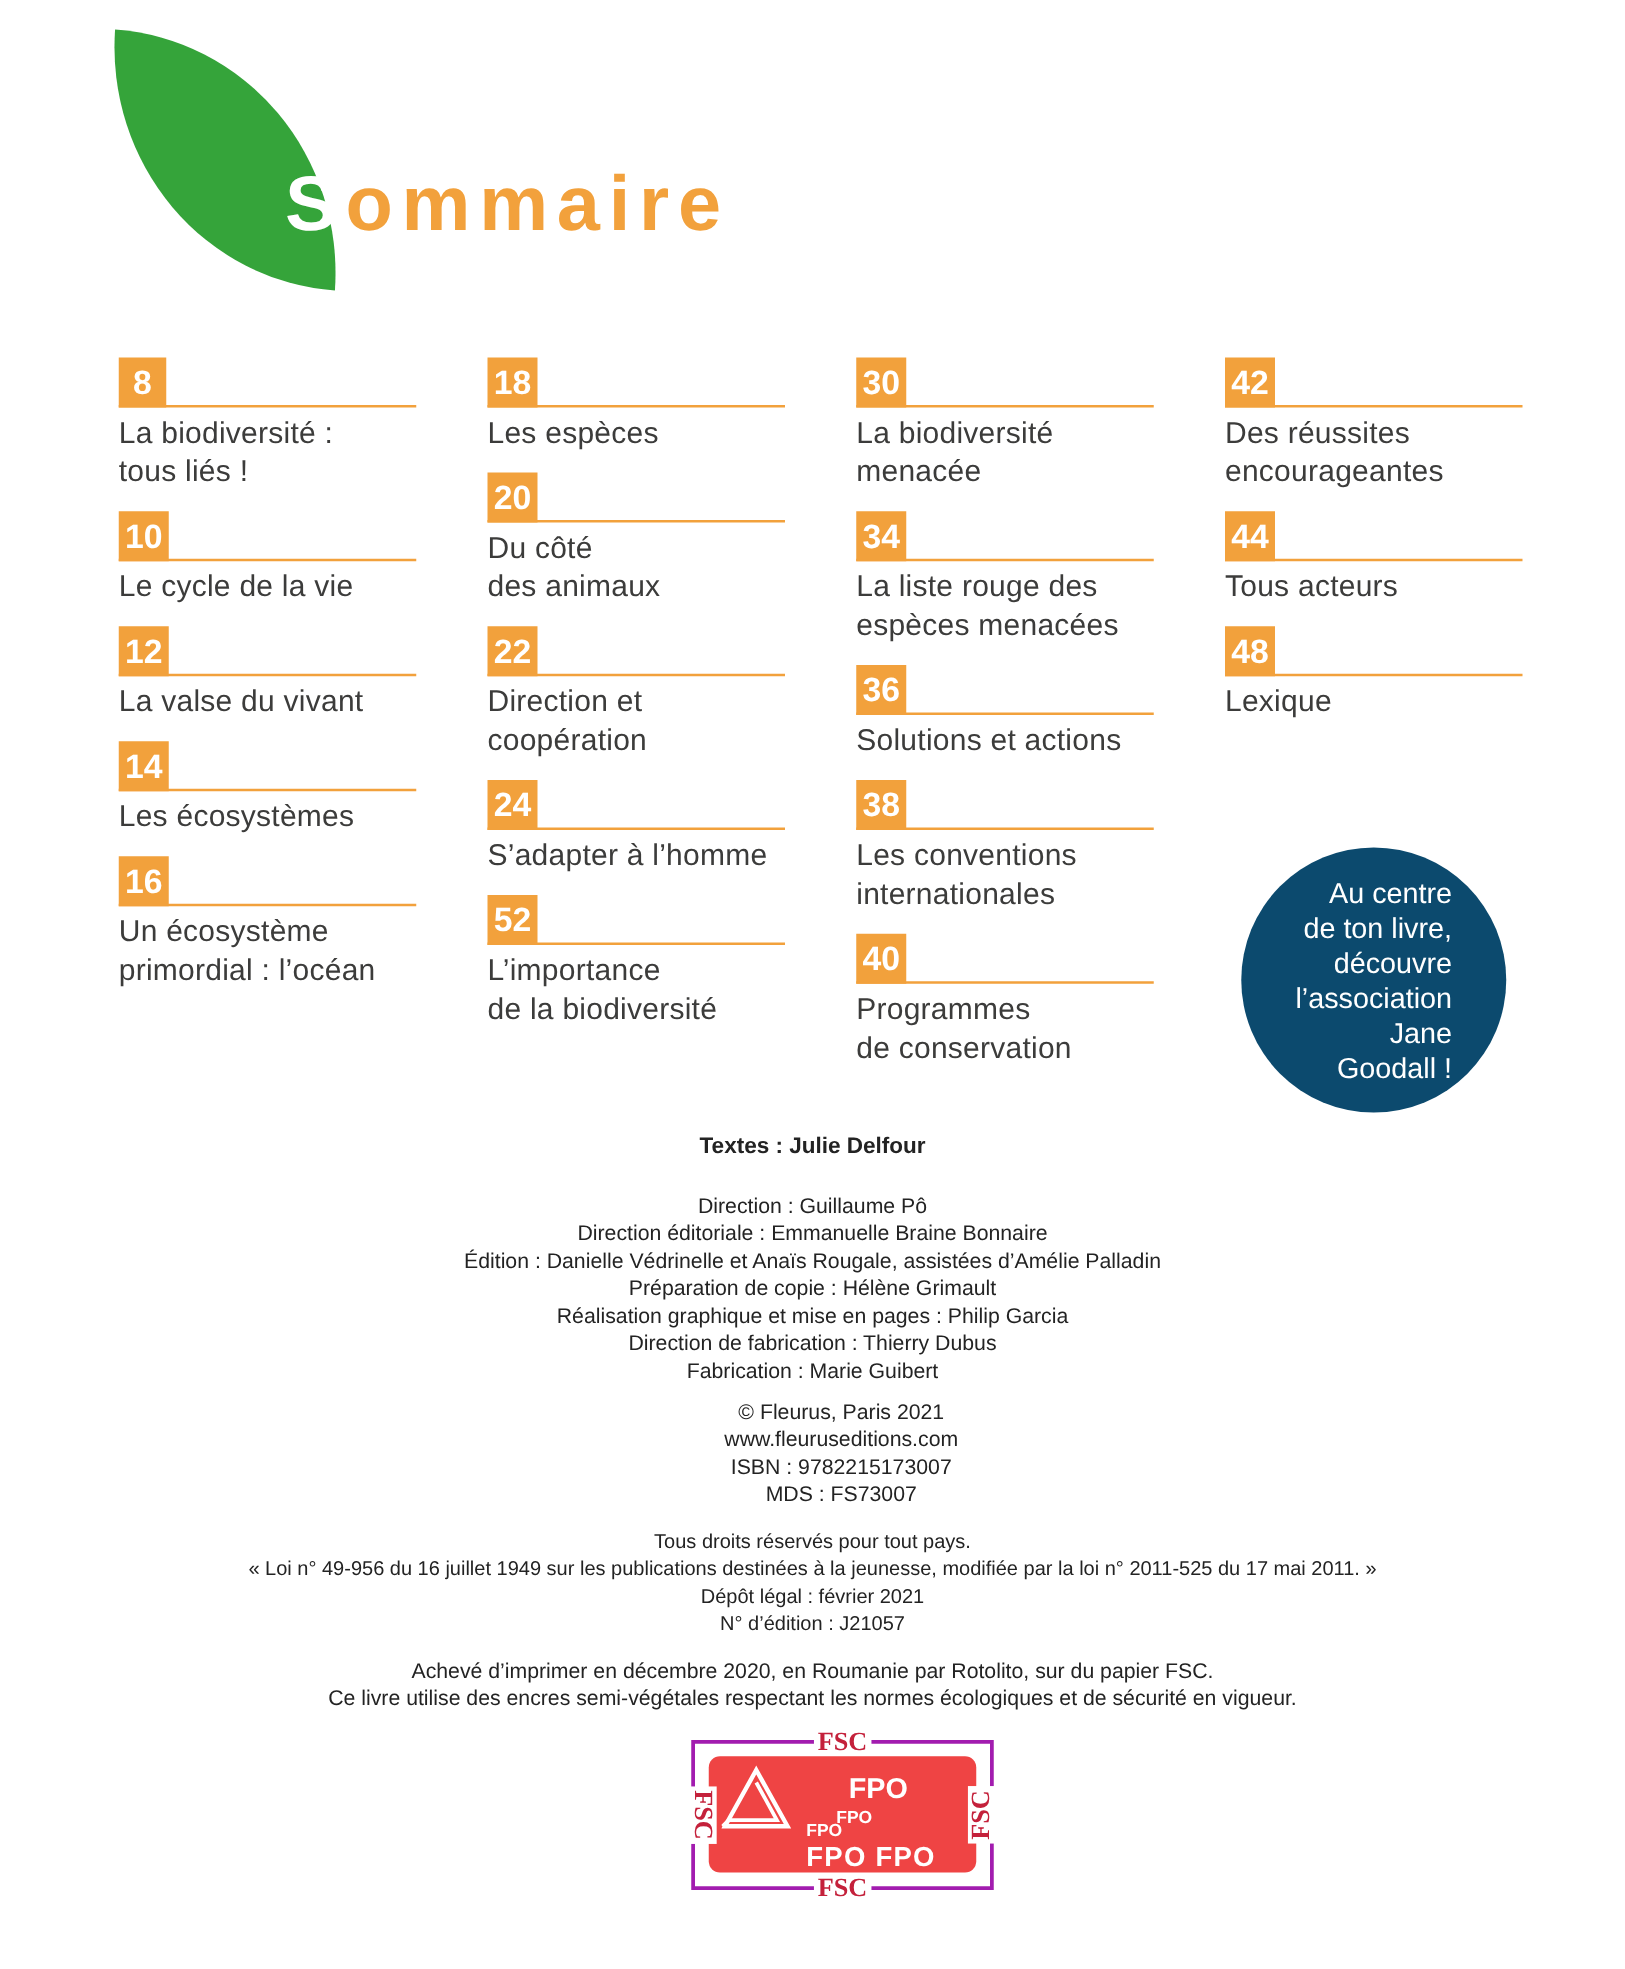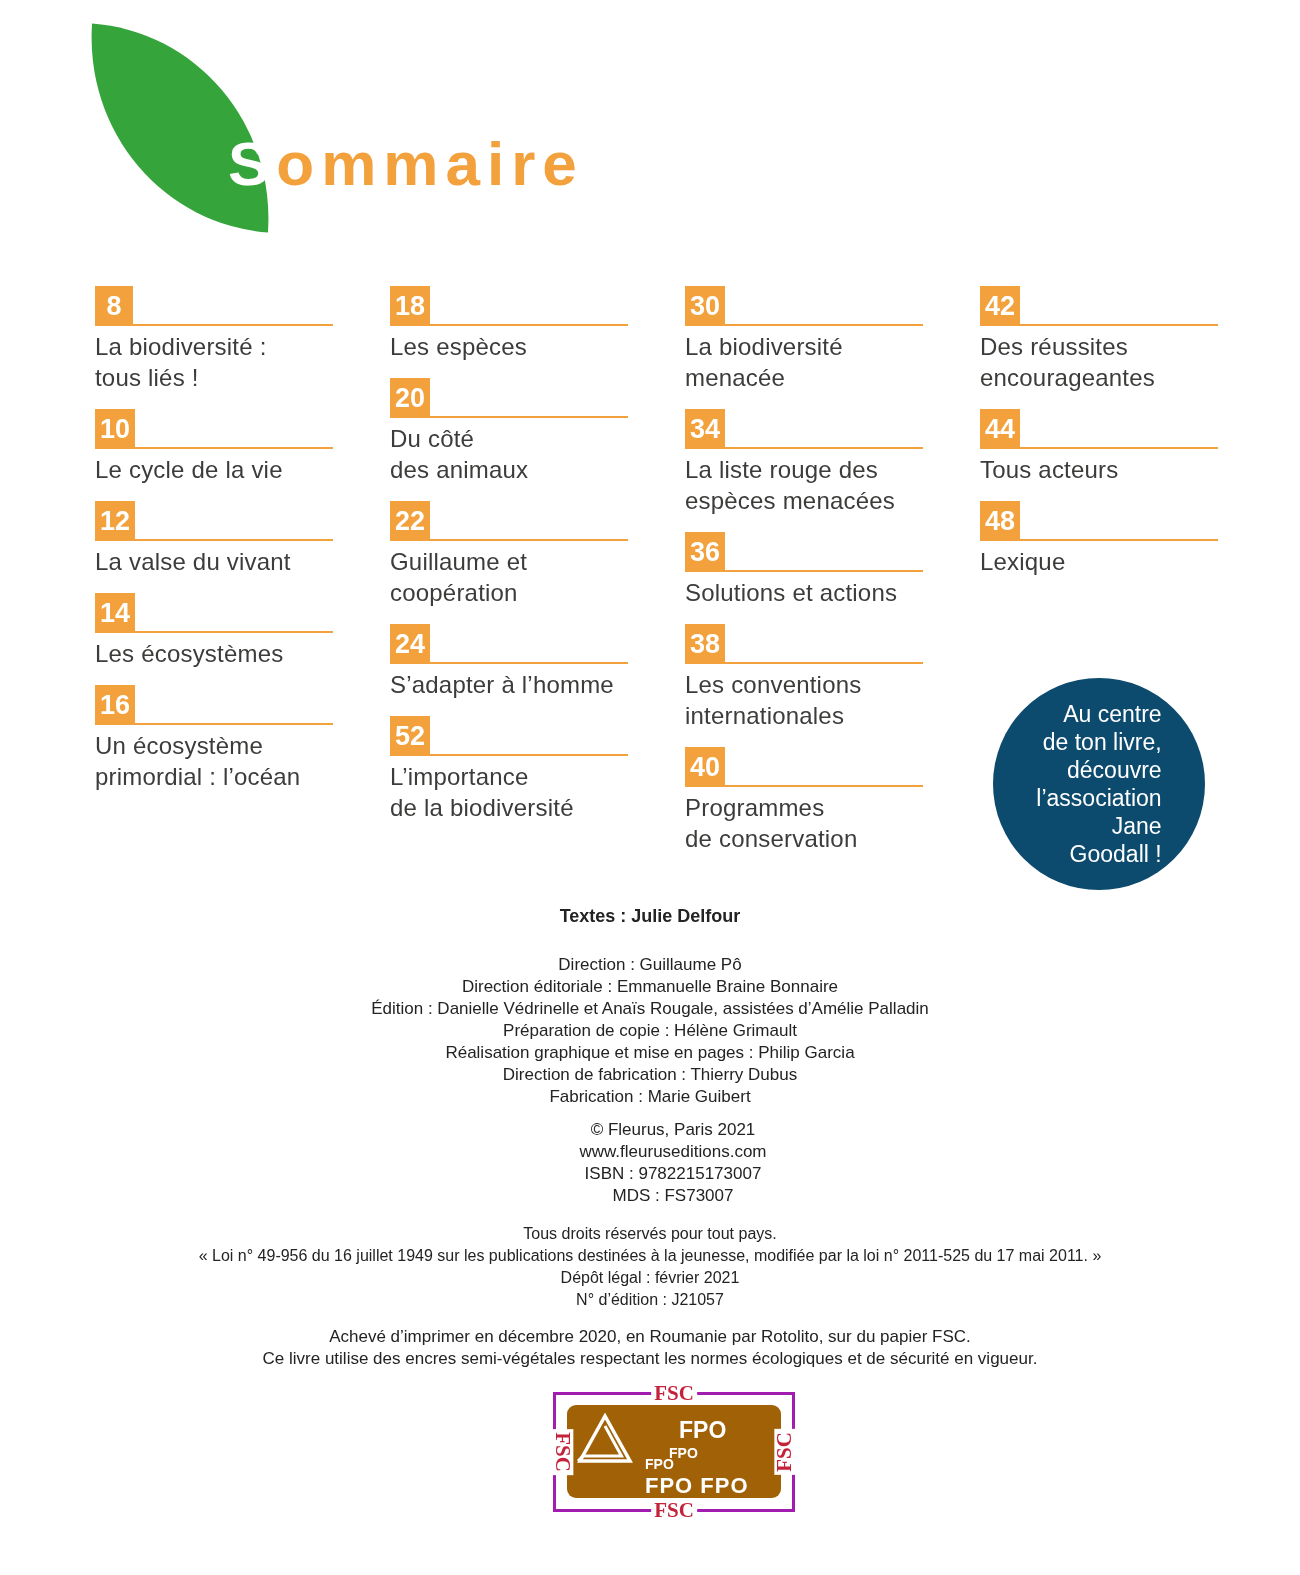--- a/index.html
+++ b/index.html
@@ -34,21 +34,21 @@
   .author{top:906px;font-weight:bold;font-size:18px;}
   .staff{top:954px;font-size:17px;line-height:22px;}
   .publisher{top:1119px;font-size:17px;line-height:22px;padding-left:23px;}
   .legal{top:1223px;font-size:16px;line-height:22px;}
   .printing{top:1326px;font-size:17px;line-height:22px;}
 
   
   .fsc-box{position:absolute;left:553px;top:1392px;width:242px;height:120px;
         border:3px solid #a21caf;box-sizing:border-box;}
   .fsc-green{position:absolute;left:11px;top:10px;right:11px;bottom:11px;
-        background:#a16207;border-radius:9px;}
+        background:#ef4444;border-radius:9px;}
   .fsc-label{position:absolute;font-family:"Liberation Serif",serif;font-weight:bold;
         font-size:21px;color:#C4213B;background:#fff;padding:0 3px;line-height:1;z-index:3;}
   .fsc-top{left:50%;top:-12px;transform:translateX(-50%);}
   .fsc-bottom{left:50%;bottom:-12px;transform:translateX(-50%);}
   .fsc-left{left:-16px;top:50%;transform:translateY(-50%) rotate(90deg);}
   .fsc-right{right:-16px;top:50%;transform:translateY(-50%) rotate(-90deg);}
   .fsc-triangle{position:absolute;left:10px;top:7px;}
   .fpo{position:absolute;color:#ffffff;font-weight:bold;line-height:1;}
   .fpo-large{left:112px;top:14px;font-size:23px;}
   .fpo-mid{left:102px;top:41px;font-size:14px;}
@@ -109,21 +109,21 @@
       <div class="entry-rule">
           <span class="page-badge">20</span>
         </div>
       <div class="entry-title">Du côté
 des animaux</div>
     </div>
     <div class="toc-entry">
       <div class="entry-rule">
           <span class="page-badge">22</span>
         </div>
-      <div class="entry-title">Guillaume et
+      <div class="entry-title">Direction et
 coopération</div>
     </div>
     <div class="toc-entry">
       <div class="entry-rule">
           <span class="page-badge">24</span>
         </div>
       <div class="entry-title">S’adapter à l’homme</div>
     </div>
     <div class="toc-entry">
       <div class="entry-rule">

